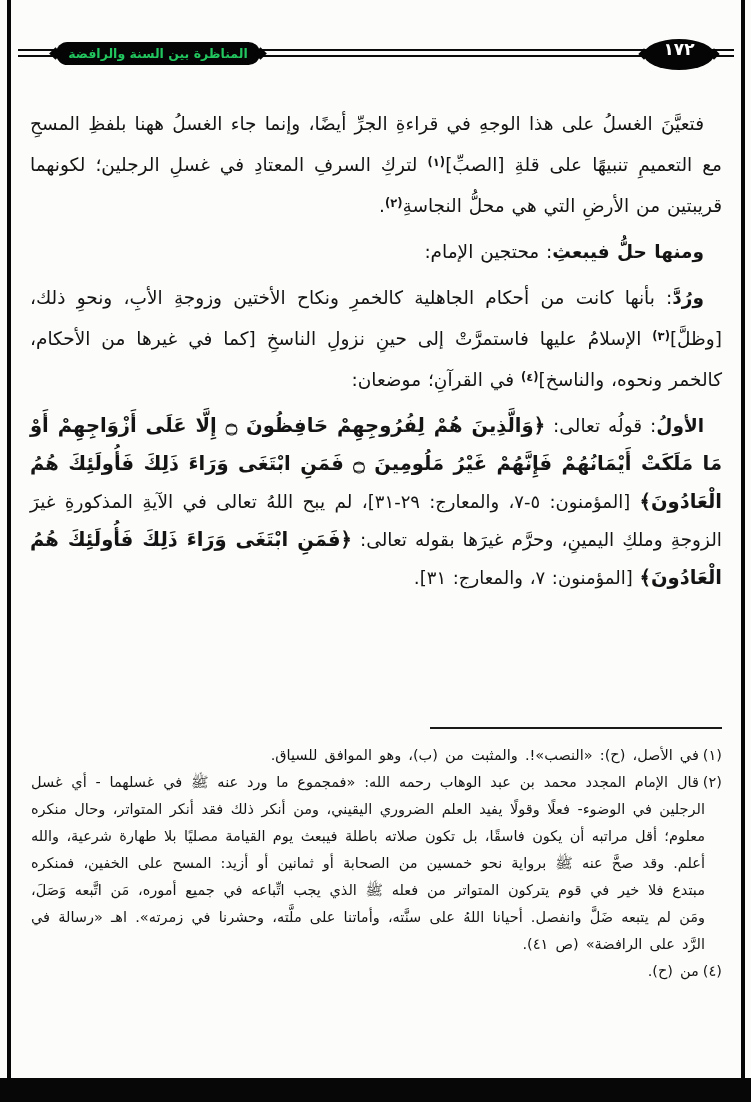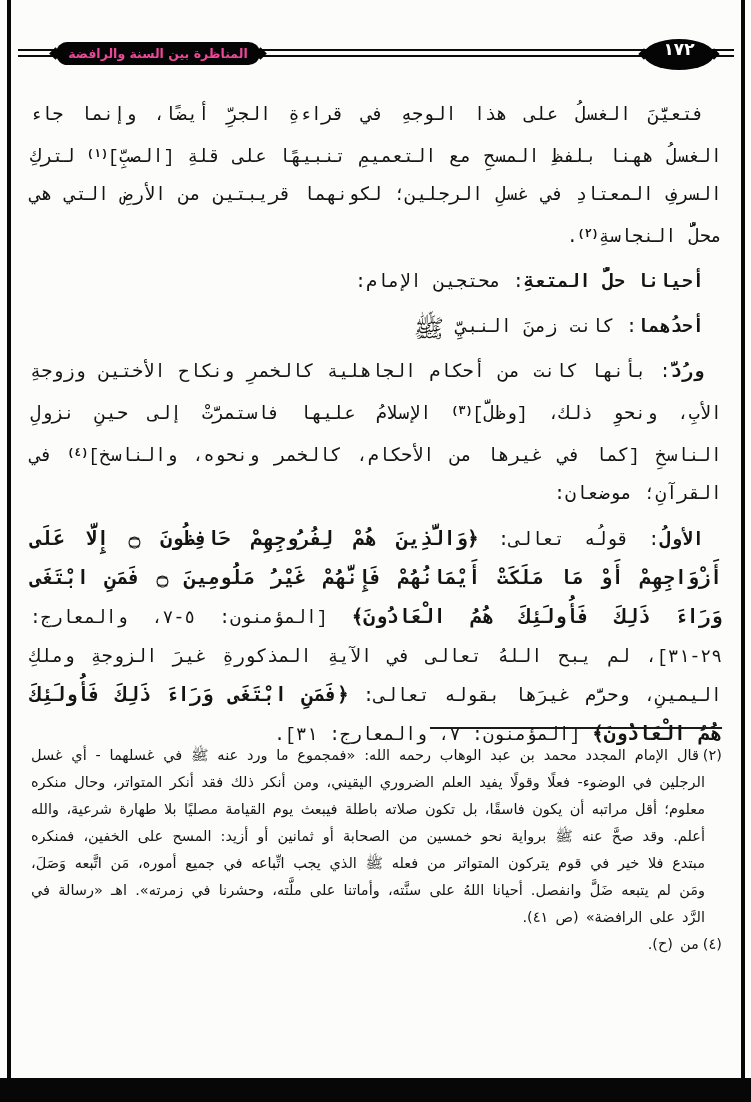--- a/index.html
+++ b/index.html
@@ -33,47 +33,46 @@
     width: 204px; height: 23px;
     background: #050505; border-radius: 12px;
     display: flex; align-items: center; justify-content: center;
   }
   .cartouche::before, .cartouche::after {
     content: ""; position: absolute; width: 9px; height: 9px;
     background: #050505; transform: rotate(45deg); top: 7px;
   }
   .cartouche::before { right: -5px; }
   .cartouche::after  { left: -5px; }
-  .cartouche span { color: #ec4899; font-size: 12.5px; font-weight: bold; white-space: nowrap; }
+  .cartouche span { color: #22c55e; font-size: 12.5px; font-weight: bold; white-space: nowrap; }
 
   
   .oval {
     position: absolute; top: 39px; right: 37px;
     width: 70px; height: 31px;
     background: #050505; border-radius: 50%;
     display: flex; align-items: flex-start; justify-content: center;
   }
   .oval::before, .oval::after {
     content: ""; position: absolute; width: 8px; height: 8px;
     background: #050505; transform: rotate(45deg); top: 11px;
   }
   .oval::before { right: -4px; }
   .oval::after  { left: -4px; }
   .oval span { color: #ffffff; font-size: 17px; font-weight: bold; }
 
   
   .body-text { position: absolute; top: 97px; right: 29px; left: 30px; }
   .para {
-    margin: 0 0 7px;
+    margin: 8px 0 7px;
     font-size: 18.5px;
     line-height: 38px;
     text-align: justify;
     text-indent: 18px;
     word-spacing: 1px;
-    font-family: Liberation Mono, monospace;
   }
   .run-lead  { font-weight: bold; }
   .run-quran { font-weight: bold; font-size: 19.5px; }
   .run-cite  { font-size: 18px; }
   .run-sup   { font-size: 11.5px; vertical-align: 5px; font-weight: bold; }
   .run-saw   { font-size: 25px; line-height: 0; vertical-align: -5px; }
 
   
   .footnotes { position: absolute; top: 727px; right: 29px; left: 31px; }
   .fn-sep { width: 292px; border-top: 2px solid #1a1a1a; margin-bottom: 13px; }
@@ -102,29 +101,29 @@
   <div class="cartouche">
     <span>المناظرة بين السنة والرافضة</span>
   </div>
 
   <div class="oval">
     <span>١٧٢</span>
   </div>
 
   <main class="body-text">
     <p class="para"><span class="run-normal">فتعيَّنَ الغسلُ على هذا الوجهِ في قراءةِ الجرِّ أيضًا، وإنما جاء الغسلُ ههنا بلفظِ المسحِ مع التعميمِ تنبيهًا على قلةِ [الصبِّ]</span><span class="run-sup">(١)</span><span class="run-normal"> لتركِ السرفِ المعتادِ في غسلِ الرجلين؛ لكونهما قريبتين من الأرضِ التي هي محلُّ النجاسةِ</span><span class="run-sup">(٢)</span><span class="run-normal">.</span></p>
-    <p class="para"><span class="run-lead">أحيانا حلُّ المتعةِ</span><span class="run-normal">: محتجين الإمام:</span></p>
-    <p class="para"><span class="run-lead">أحدُهما</span><span class="run-normal">: كانت زمنَ النبيِّ </span><span class="run-saw">ﷺ</span></p>
+    <p class="para"><span class="run-lead">ومنها حلُّ فيبعثِ</span><span class="run-normal">: محتجين الإمام:</span></p>
     <p class="para"><span class="run-lead">ورُدَّ</span><span class="run-normal">: بأنها كانت من أحكام الجاهلية كالخمرِ ونكاح الأختين وزوجةِ الأبِ، ونحوِ ذلك، [وظلَّ]</span><span class="run-sup">(٣)</span><span class="run-normal"> الإسلامُ عليها فاستمرَّتْ إلى حينِ نزولِ الناسخِ [كما في غيرها من الأحكام، كالخمر ونحوه، والناسخ]</span><span class="run-sup">(٤)</span><span class="run-normal"> في القرآنِ؛ موضعان:</span></p>
     <p class="para"><span class="run-lead">الأولُ</span><span class="run-normal">: قولُه تعالى: </span><span class="run-quran">﴿وَالَّذِينَ هُمْ لِفُرُوجِهِمْ حَافِظُونَ ۝ إِلَّا عَلَى أَزْوَاجِهِمْ أَوْ مَا مَلَكَتْ أَيْمَانُهُمْ فَإِنَّهُمْ غَيْرُ مَلُومِينَ ۝ فَمَنِ ابْتَغَى وَرَاءَ ذَلِكَ فَأُولَئِكَ هُمُ الْعَادُونَ﴾</span><span class="run-cite"> [المؤمنون: ٥-٧، والمعارج: ٢٩-٣١]</span><span class="run-normal">، لم يبح اللهُ تعالى في الآيةِ المذكورةِ غيرَ الزوجةِ وملكِ اليمينِ، وحرَّم غيرَها بقوله تعالى: </span><span class="run-quran">﴿فَمَنِ ابْتَغَى وَرَاءَ ذَلِكَ فَأُولَئِكَ هُمُ الْعَادُونَ﴾</span><span class="run-cite"> [المؤمنون: ٧، والمعارج: ٣١]</span><span class="run-normal">.</span></p>
   </main>
 
   <section class="footnotes">
     <div class="fn-sep"></div>
 
+    <div class="fn"><span class="fn-marker">(١)</span><span>في الأصل، (ح): «النصب»!. والمثبت من (ب)، وهو الموافق للسياق.</span></div>
 
     <div class="fn"><span class="fn-marker">(٢)</span><span>قال الإمام المجدد محمد بن عبد الوهاب رحمه الله: «فمجموع ما ورد عنه ﷺ في غسلهما - أي غسل الرجلين في الوضوء- فعلًا وقولًا يفيد العلم الضروري اليقيني، ومن أنكر ذلك فقد أنكر المتواتر، وحال منكره معلوم؛ أقل مراتبه أن يكون فاسقًا، بل تكون صلاته باطلة فيبعث يوم القيامة مصليًا بلا طهارة شرعية، والله أعلم. وقد صحَّ عنه ﷺ برواية نحو خمسين من الصحابة أو ثمانين أو أزيد: المسح على الخفين، فمنكره مبتدع فلا خير في قوم يتركون المتواتر من فعله ﷺ الذي يجب اتِّباعه في جميع أموره، مَن اتَّبعه وَصَلَ، ومَن لم يتبعه ضَلَّ وانفصل. أحيانا اللهُ على سنَّته، وأماتنا على ملَّته، وحشرنا في زمرته». اهـ «رسالة في الرَّد على الرافضة» (ص ٤١).</span></div>
 
 
     <div class="fn"><span class="fn-marker">(٤)</span><span>من (ح).</span></div>
   </section>
 
 </div>
 
 </body></html>

